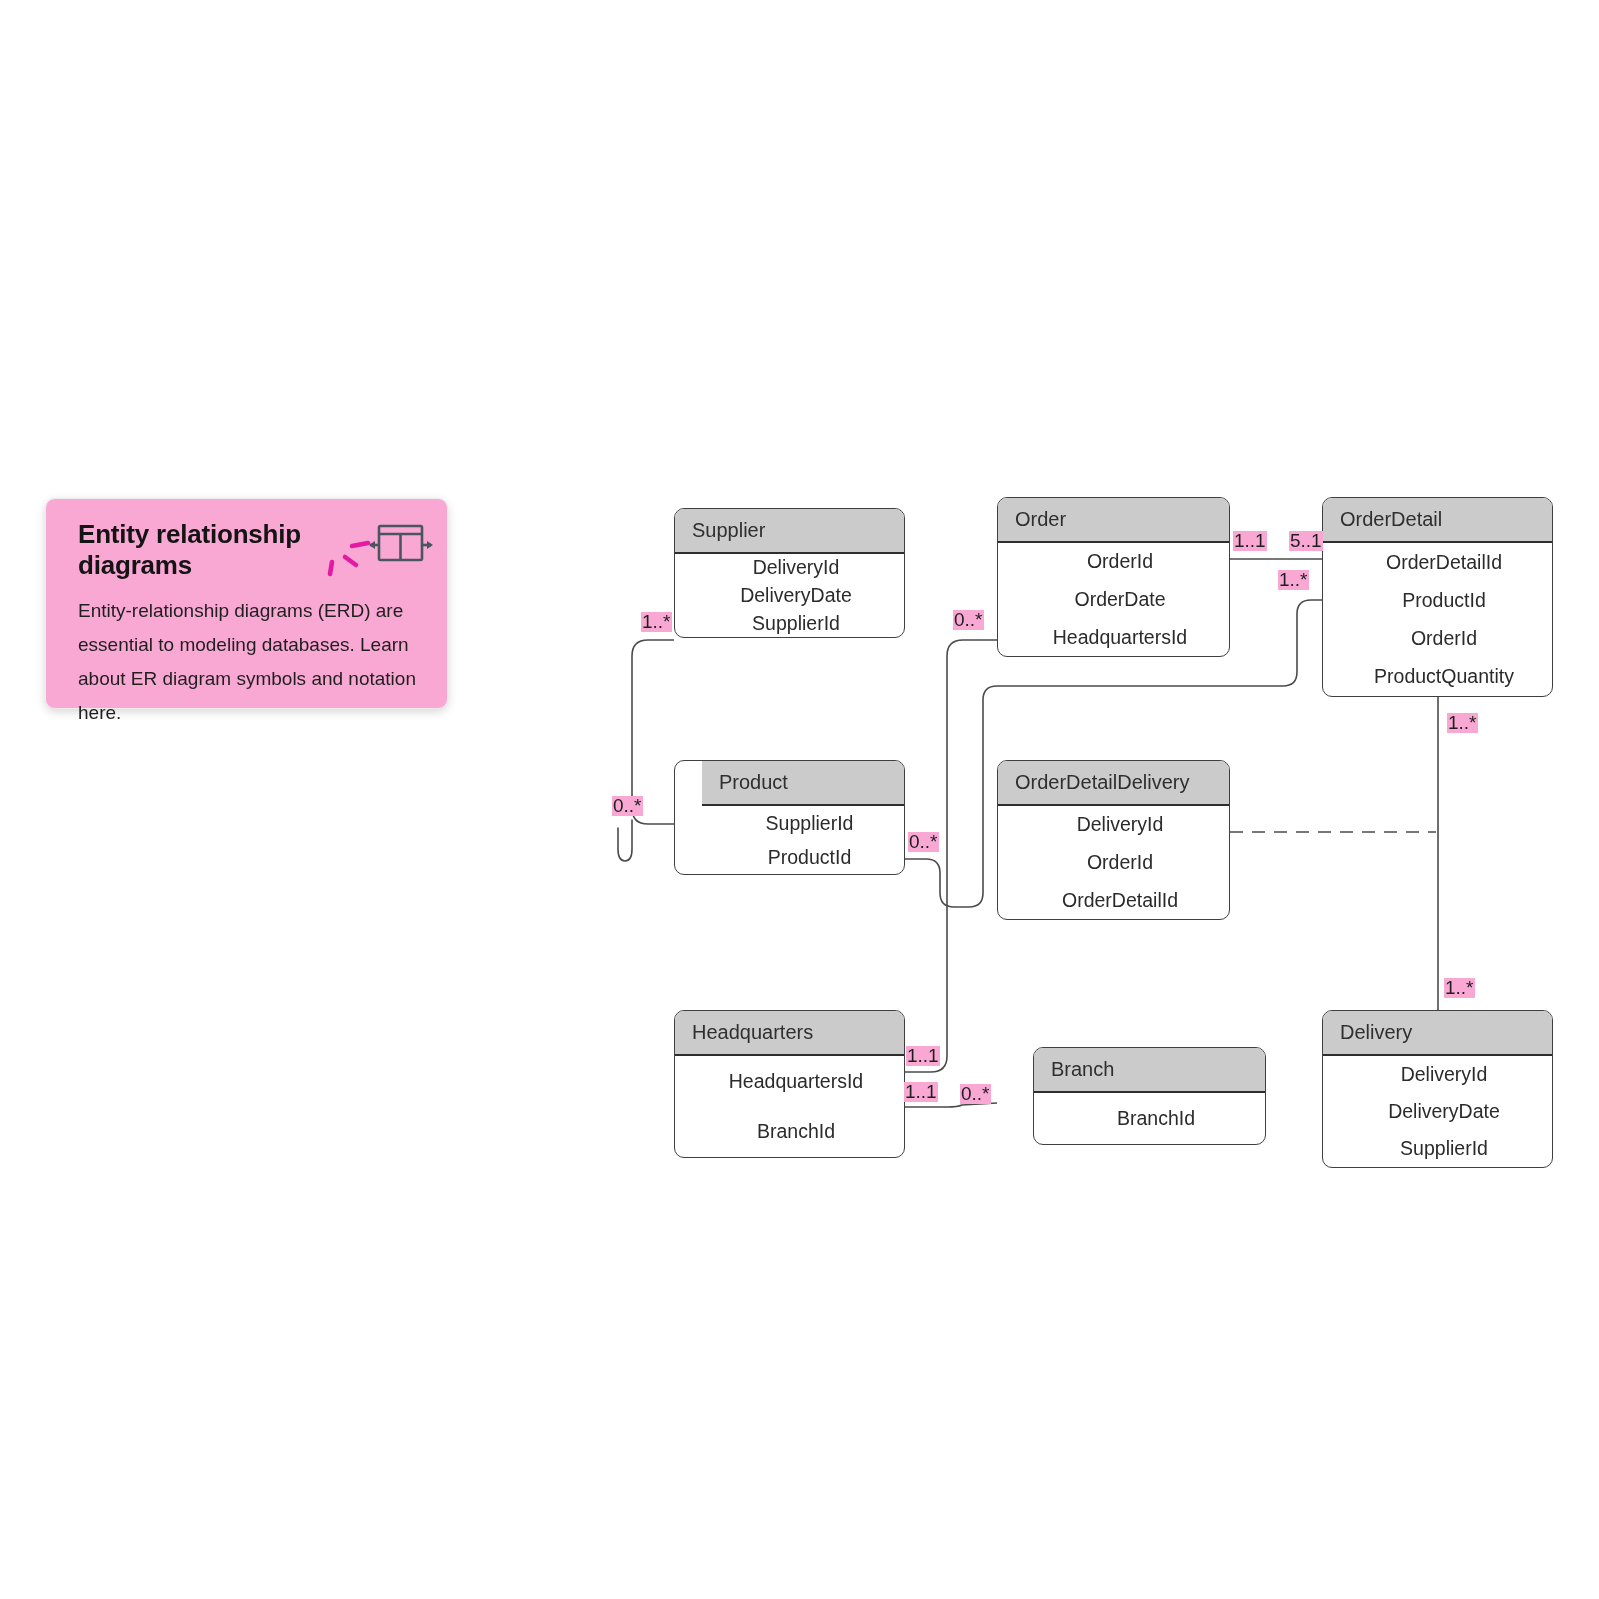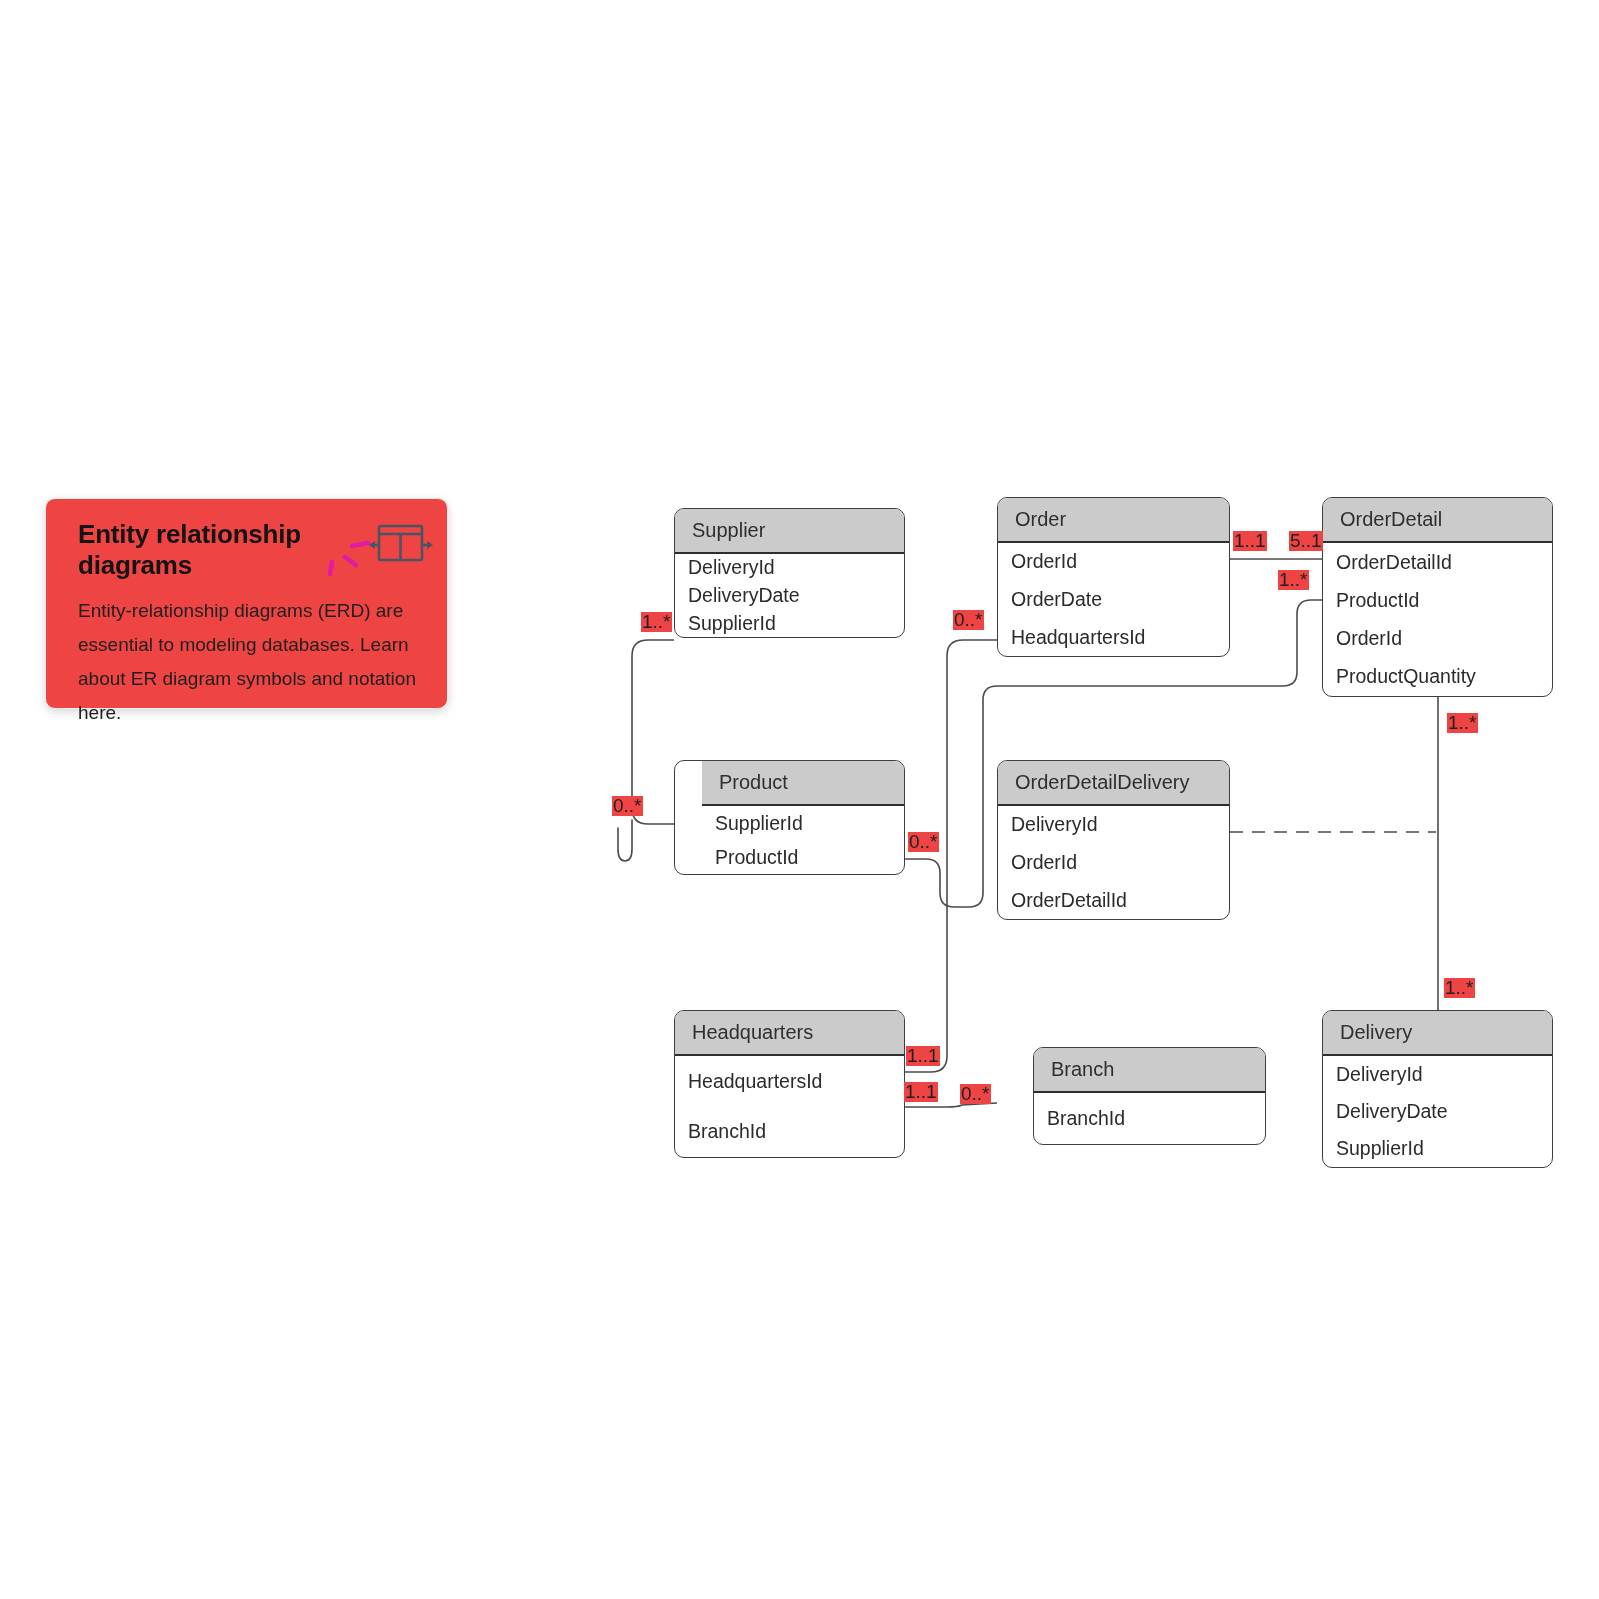--- a/index.html
+++ b/index.html
@@ -7,21 +7,21 @@
     position:relative;
     width:1599px;height:1599px;
     background:#ffffff;
     font-family:"Liberation Sans","DejaVu Sans",sans-serif;
     overflow:hidden;
   }
 
   
   .info-card{
     position:absolute;left:45px;top:498px;width:403px;height:211px;
-    background:#ef4444;border:1px solid #ececec;border-radius:10px;
+    background:#f9a8d4;border:1px solid #ececec;border-radius:10px;
     box-shadow:0 3px 10px rgba(0,0,0,0.16);
     box-sizing:border-box;padding:20px 28px 0 32px;
   }
   .info-title{
     font-size:26px;line-height:31px;font-weight:bold;color:#141414;
     letter-spacing:-0.2px;
   }
   .info-body{
     margin-top:13px;font-size:19px;line-height:34px;color:#1f1f1f;
     width:340px;
@@ -35,34 +35,34 @@
     background:#ffffff;
     border:1.6px solid var(--entity-border,#3f3f3f);
     border-radius:10px;overflow:hidden;box-sizing:border-box;
   }
   .entity-header{
     height:45px;flex:0 0 45px;display:flex;align-items:center;
     background:var(--header-fill,#cbcbcb);
     border-bottom:2.4px solid #2e2e2e;
     padding-left:17px;font-size:20px;color:#2f2f2f;box-sizing:border-box;
   }
-  .entity-fields{flex:1;display:flex;flex-direction:column;}
+  .entity-fields{flex:1;display:flex;flex-direction:column;align-items:center;}
   .entity-field{
     flex:1;display:flex;align-items:center;padding-left:13px;
     font-size:19.5px;color:#2b2b2b;
   }
 
   
   #wires{position:absolute;left:0;top:0;width:1599px;height:1599px;}
   .wire{fill:none;stroke:var(--line-color,#4b4b4b);stroke-width:1.6px;}
   .wire-dashed{stroke-dasharray:13 9;}
 
   .card-label{
     position:absolute;font-size:19px;color:#1f1f1f;white-space:nowrap;
-    background:#ef4444;padding:0 1px;line-height:20px;
+    background:#f9a8d4;padding:0 1px;line-height:20px;
   }
 </style>
 </head>
 <body>
 
 <div id="canvas">
 
   <svg id="wires" viewBox="0 0 1599 1599">
 
     <path class="wire" d="M 674 640 H 648 Q 632 640 632 656 V 808 Q 632 824 648 824 H 674"></path>

